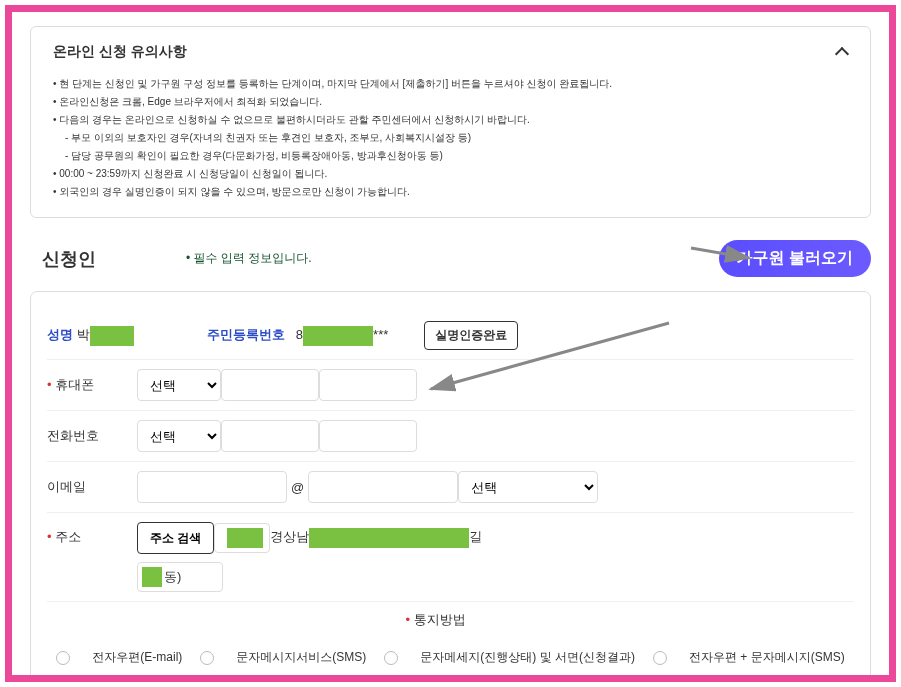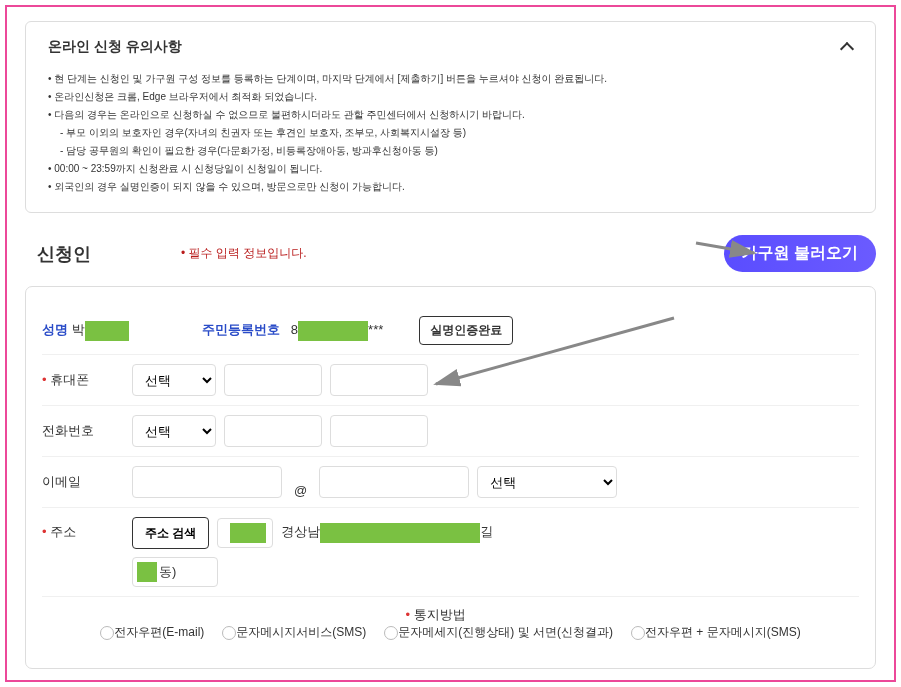--- a/index.html
+++ b/index.html
@@ -6,21 +6,21 @@
     body {
       font-family: -apple-system, "Malgun Gothic", sans-serif;
       font-size: 13px;
       color: #333;
       background: #fff;
       width: 901px;
       height: 687px;
       padding: 5px;
     }
     .outer {
-      border: 2px solid #ec4899;
+      border: 7px solid #ec4899;
       width: 100%;
       height: 100%;
       padding: 14px 18px;
       position: relative;
       overflow: hidden;
     }
     .panel {
       border: 1px solid #ddd;
       border-radius: 6px;
       padding: 16px 22px;
@@ -38,56 +38,56 @@
       content: ""; display: block; width: 8px; height: 8px;
       border-left: 2px solid #333; border-top: 2px solid #333;
       transform: rotate(45deg); margin-top: 4px; margin-left: 3px;
     }
     .notes { font-size: 10px; line-height: 1.8; color: #333; }
     .notes .sub { padding-left: 12px; }
     .section-head {
       display: flex; align-items: center; margin: 22px 0 14px 0;
     }
     .section-title { font-size: 18px; font-weight: 700; margin-right: 90px; margin-left: 12px; }
-    .req-note { color: #b91c1c; font-size: 12px; }
+    .req-note { color: #14532d; font-size: 12px; }
     .load-btn {
       margin-left: auto;
       background: linear-gradient(90deg, #5a4dff, #6b5bff);
       color: #fff; border: none; border-radius: 20px;
       padding: 8px 18px; font-size: 16px; font-weight: 700;
       cursor: pointer;
     }
     .form-box { border: 1px solid #ddd; border-radius: 7px; padding: 20px 16px 18px; }
     .row { display: flex; align-items: center; padding: 9px 0; border-bottom: 1px solid #f0f0f0; }
     .row:last-child { border-bottom: none; flex-direction: column; }
     .label { width: 90px; font-size: 13px; }
     .req::before { content: "• "; color: #d33; }
     .lbl-blue { color: #2a4cc8; font-weight: 600; }
     .redact {
       display: inline-block; background: #7ac142; height: 20px;
       vertical-align: middle;
     }
-    .field-strip { display: flex; gap: 8px; align-items: flex-end; flex-wrap: wrap; }
+    .field-strip { display: flex; gap: 0; align-items: center; flex-wrap: wrap; }
     .field-strip + .field-strip { margin-top: 8px; }
     select, input[type=text], .txt-input {
       border: 1px solid #ddd; border-radius: 4px; height: 32px;
       padding: 0 8px; font-size: 13px; background: #fff;
     }
     .sel-sm { width: 84px; }
     .txt-sm { width: 98px; }
     .txt-lg { width: 150px; }
     .outlined-btn {
       border: 1px solid #333; background: #fff; border-radius: 4px;
       height: 32px; padding: 0 12px; font-size: 12px; font-weight: 700;
       cursor: pointer;
     }
     .id-box { display: inline-block; border: 1px solid #333; background:#fff; border-radius: 4px; padding: 5px 10px; font-size: 12px; font-weight:700; }
     .at { padding: 0 4px; }
     .radio-group { display: flex; gap: 18px; flex-wrap: nowrap; align-items: center; font-size: 12px; }
-    .radio-item { display: flex; align-items: center; gap: 0; }
+    .radio-item { display: flex; align-items: center; gap: 22px; margin-top: 20px; }
     .radio-dot { width: 14px; height: 14px; border: 1px solid #bbb; border-radius: 50%; display:inline-block; }
     .addr-line { display:flex; align-items:center; }
     .addr-text { font-size: 13px; }
     .arrow1, .arrow2 { position: absolute; pointer-events: none; }
     .arrow1 { right: 130px; top: 228px; }
     .arrow2 { right: 210px; top: 305px; }
     .redact-box { display:inline-flex; align-items:center; justify-content:flex-end; border:1px solid #ddd; border-radius:4px; height:30px; padding:0 6px; }
   </style>
 </head>
 <body>

